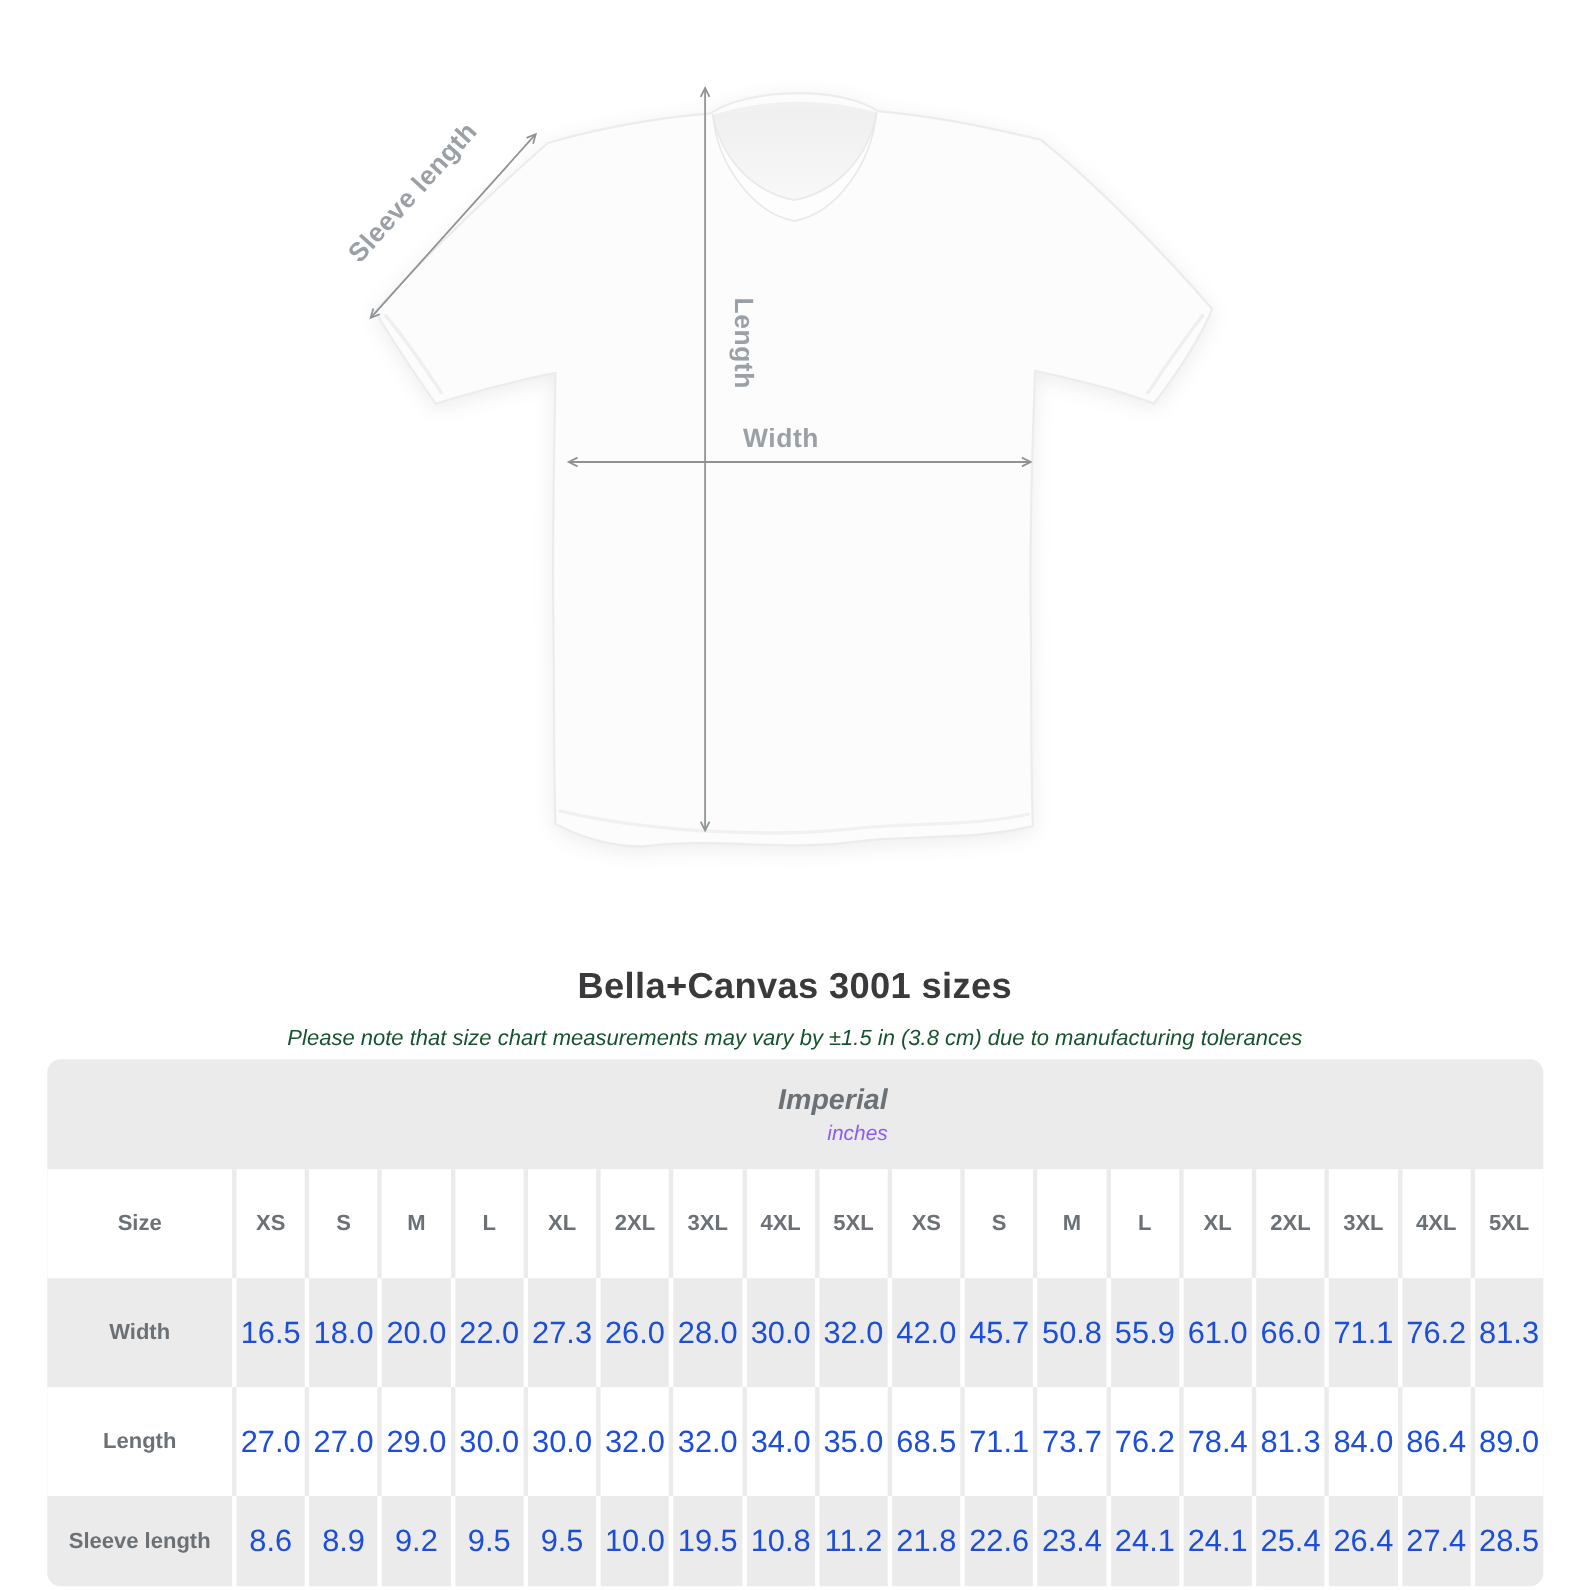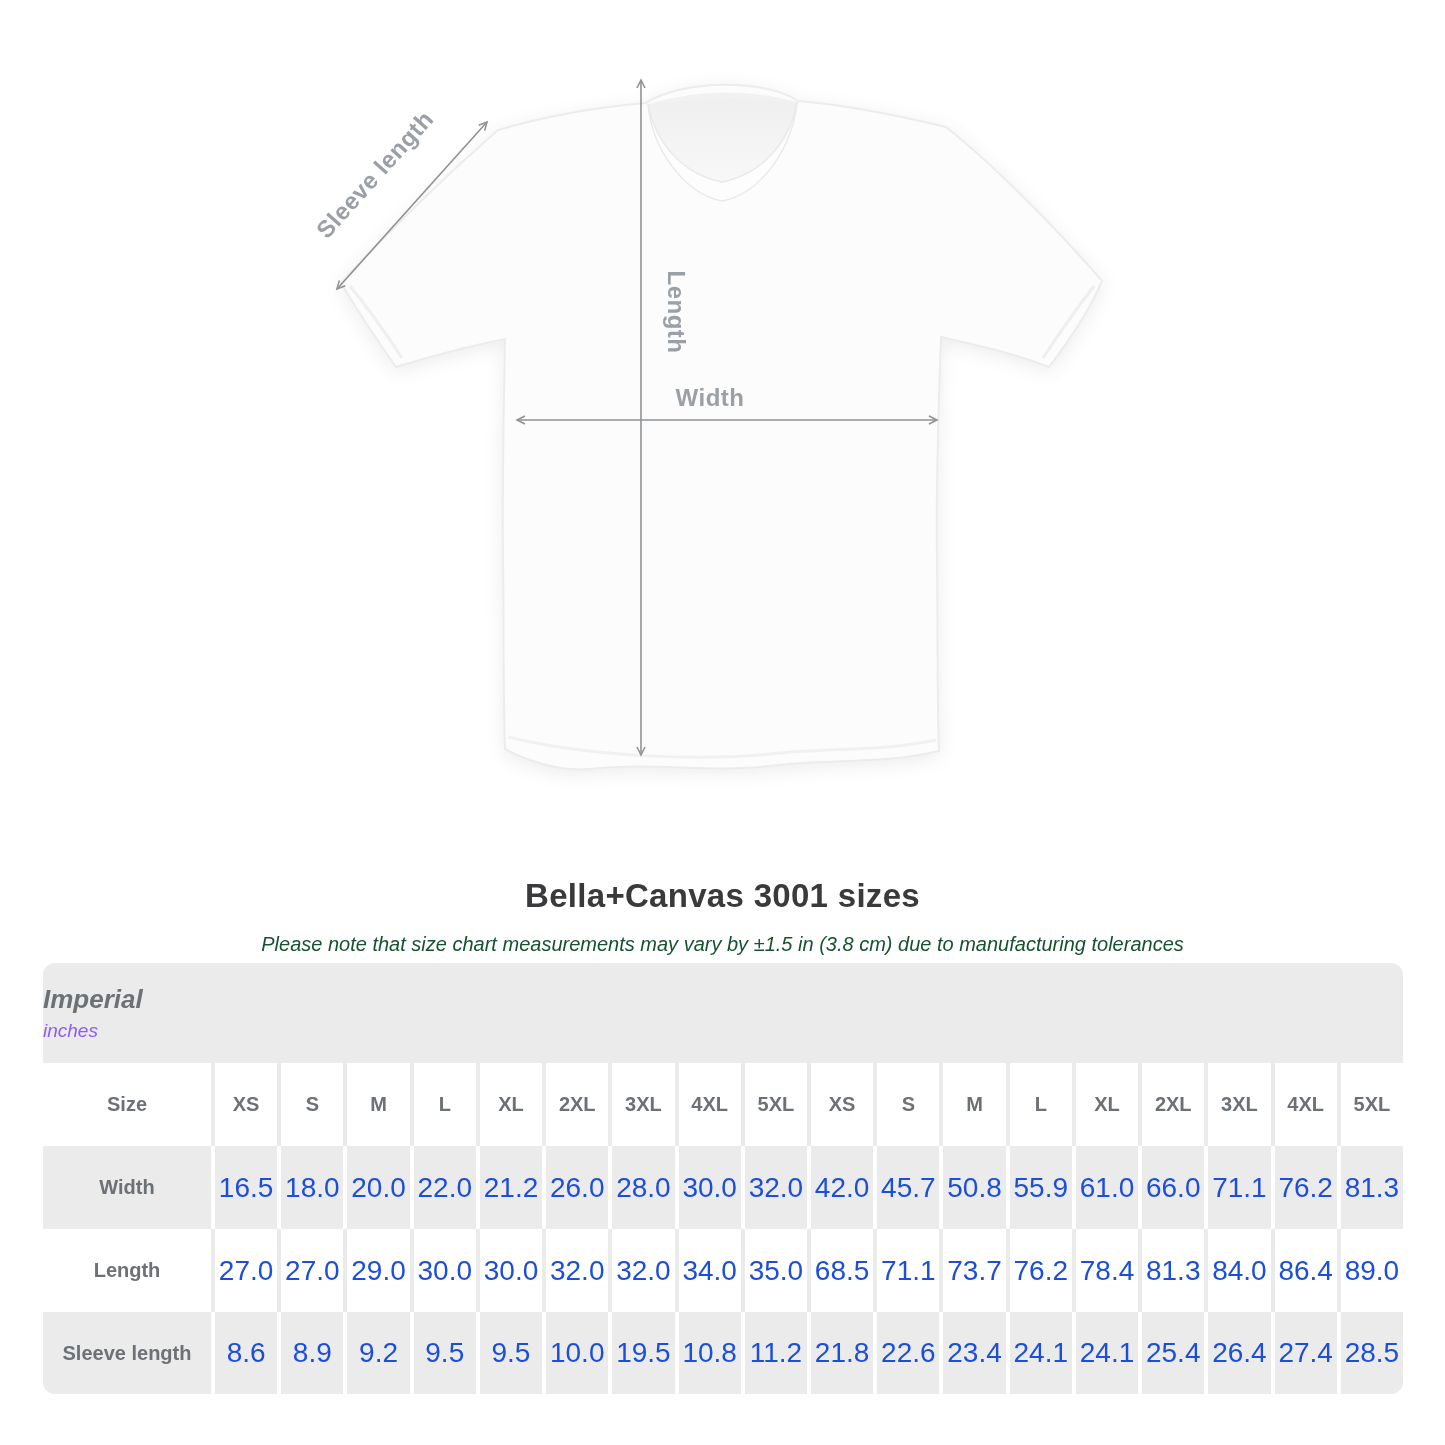--- a/index.html
+++ b/index.html
@@ -12,26 +12,26 @@
   .shirt-shadow{filter:drop-shadow(0 4px 9px rgba(0,0,0,.07))}
   .dim-label{font-weight:bold;font-size:24px;fill:#9aa0a5;letter-spacing:.5px}
   
   .headline{position:absolute;top:877px;left:0;width:1445px;text-align:center}
   .headline h1{margin:0 0 18px 0;font-size:33px;font-weight:bold;color:#3a3a3c;letter-spacing:.3px}
   .headline .subtitle{font-size:20px;font-style:italic;color:#14532d}
   
   .size-table{position:absolute;top:963px;left:43px;width:1360px}
   .t-band,.t-row{display:grid;grid-template-columns:168px repeat(18,1fr);gap:4px}
   .t-band{height:100px;background:#ebebeb;border-radius:12px 12px 0 0}
-  .band-cell{display:flex;flex-direction:column;align-items:flex-start;justify-content:center;gap:5px}
+  .band-cell{display:flex;flex-direction:column;align-items:flex-end;justify-content:center;gap:5px}
   .band-imperial{grid-column:1/11}
   .band-metric{grid-column:11/20}
   .band-label{font-size:26px;font-weight:bold;font-style:italic;color:#6c7176}
   .band-unit{font-size:19px;font-style:italic;color:#8b5cf6}
-  .t-row{height:83px}
+  .t-row{height:99px}
   .t-row.row-last{height:82px}
   .cell{display:flex;align-items:center;justify-content:center}
   .head-cell,.row-head{font-weight:bold;color:#6c7176;font-size:20px}
   .val-cell{color:#1d4ed8;font-size:28px}
   .row-light{background:#ebebeb}
   .row-light .cell{background:#ffffff}
   .row-gray{background:#ffffff}
   .row-gray .cell{background:#ebebeb}
   .row-last .cell:first-child{border-bottom-left-radius:12px}
   .row-last .cell:last-child{border-bottom-right-radius:12px}
@@ -132,21 +132,21 @@
       <div class="cell head-cell">4XL</div>
       <div class="cell head-cell">5XL</div>
     </div>
 
 <div class="t-row row-gray">
       <div class="cell row-head">Width</div>
       <div class="cell val-cell">16.5</div>
       <div class="cell val-cell">18.0</div>
       <div class="cell val-cell">20.0</div>
       <div class="cell val-cell">22.0</div>
-      <div class="cell val-cell">21.2</div>
+      <div class="cell val-cell">27.3</div>
       <div class="cell val-cell">26.0</div>
       <div class="cell val-cell">28.0</div>
       <div class="cell val-cell">30.0</div>
       <div class="cell val-cell">32.0</div>
       <div class="cell val-cell">42.0</div>
       <div class="cell val-cell">45.7</div>
       <div class="cell val-cell">50.8</div>
       <div class="cell val-cell">55.9</div>
       <div class="cell val-cell">61.0</div>
       <div class="cell val-cell">66.0</div>

